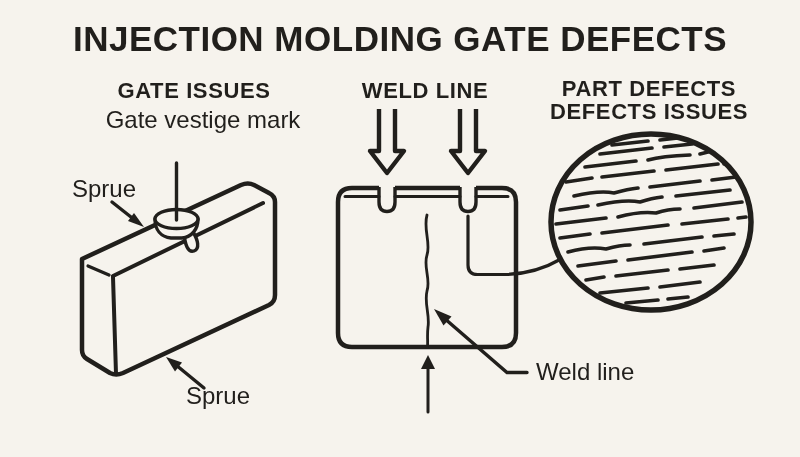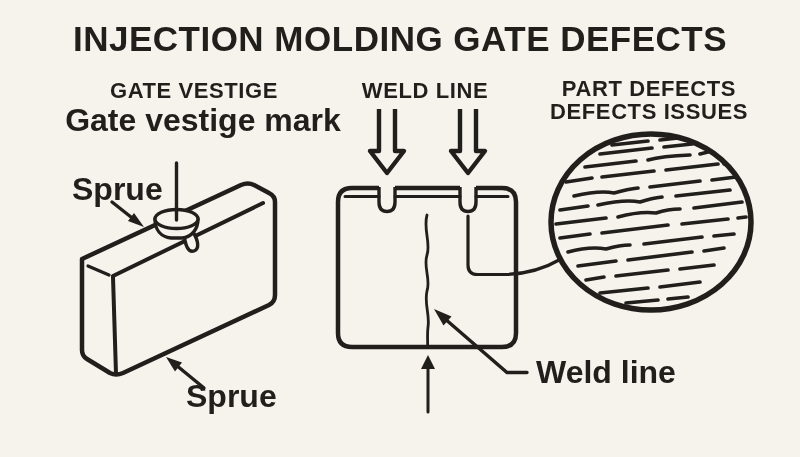--- a/index.html
+++ b/index.html
@@ -13,21 +13,21 @@
   }
   .abs{position:absolute;white-space:nowrap;}
   .center{transform:translateX(-50%);text-align:center;}
   .title{
     font-size:35px;font-weight:bold;letter-spacing:0.5px;
   }
   .h2{
     font-size:22px;font-weight:bold;letter-spacing:0.6px;line-height:23px;
   }
   .lbl{
-    font-size:32px;font-weight:700;line-height:26px;
+    font-size:24px;font-weight:400;line-height:26px;
   }
   svg.diagram{position:absolute;left:0;top:0;}
   .stroke{fill:none;stroke:var(--ink,#211f1c);}
   .fillbg{fill:var(--bg,#f6f3ed);stroke:var(--ink,#211f1c);}
   .fillink{fill:var(--ink,#211f1c);stroke:none;}
 </style>
 </head>
 <body>
 
 <div class="stage">
@@ -103,21 +103,21 @@
                M568,252 Q590,246 606,249 Q620,245 630,245 M644,244 L702,237 M714,236 L734,234
                M578,266 L616,261 M628,260 L692,252 M704,251 L724,248
                M586,280 L604,277 M616,276 L668,270 M680,269 L714,265
                M600,293 L648,288 M660,287 L700,282
                M626,303 L658,300 M668,299 L688,297 M652,310 L656,310"></path>
     </g>
   </svg>
 
   <div class="abs center title" style="left:400px;top:19px;">INJECTION MOLDING GATE DEFECTS</div>
 
-  <div class="abs center h2" style="left:194px;top:79px;">GATE VESTIGE</div>
+  <div class="abs center h2" style="left:194px;top:79px;">GATE ISSUES</div>
 
   <div class="abs center h2" style="left:425px;top:79px;">WELD LINE</div>
 
   <div class="abs center h2" style="left:649px;top:77px;">
     <div>PART DEFECTS</div>
     <div>DEFECTS ISSUES</div>
   </div>
 
   <div class="abs center lbl" style="left:203px;top:107px;">
     <div>Gate vestige mark</div>

